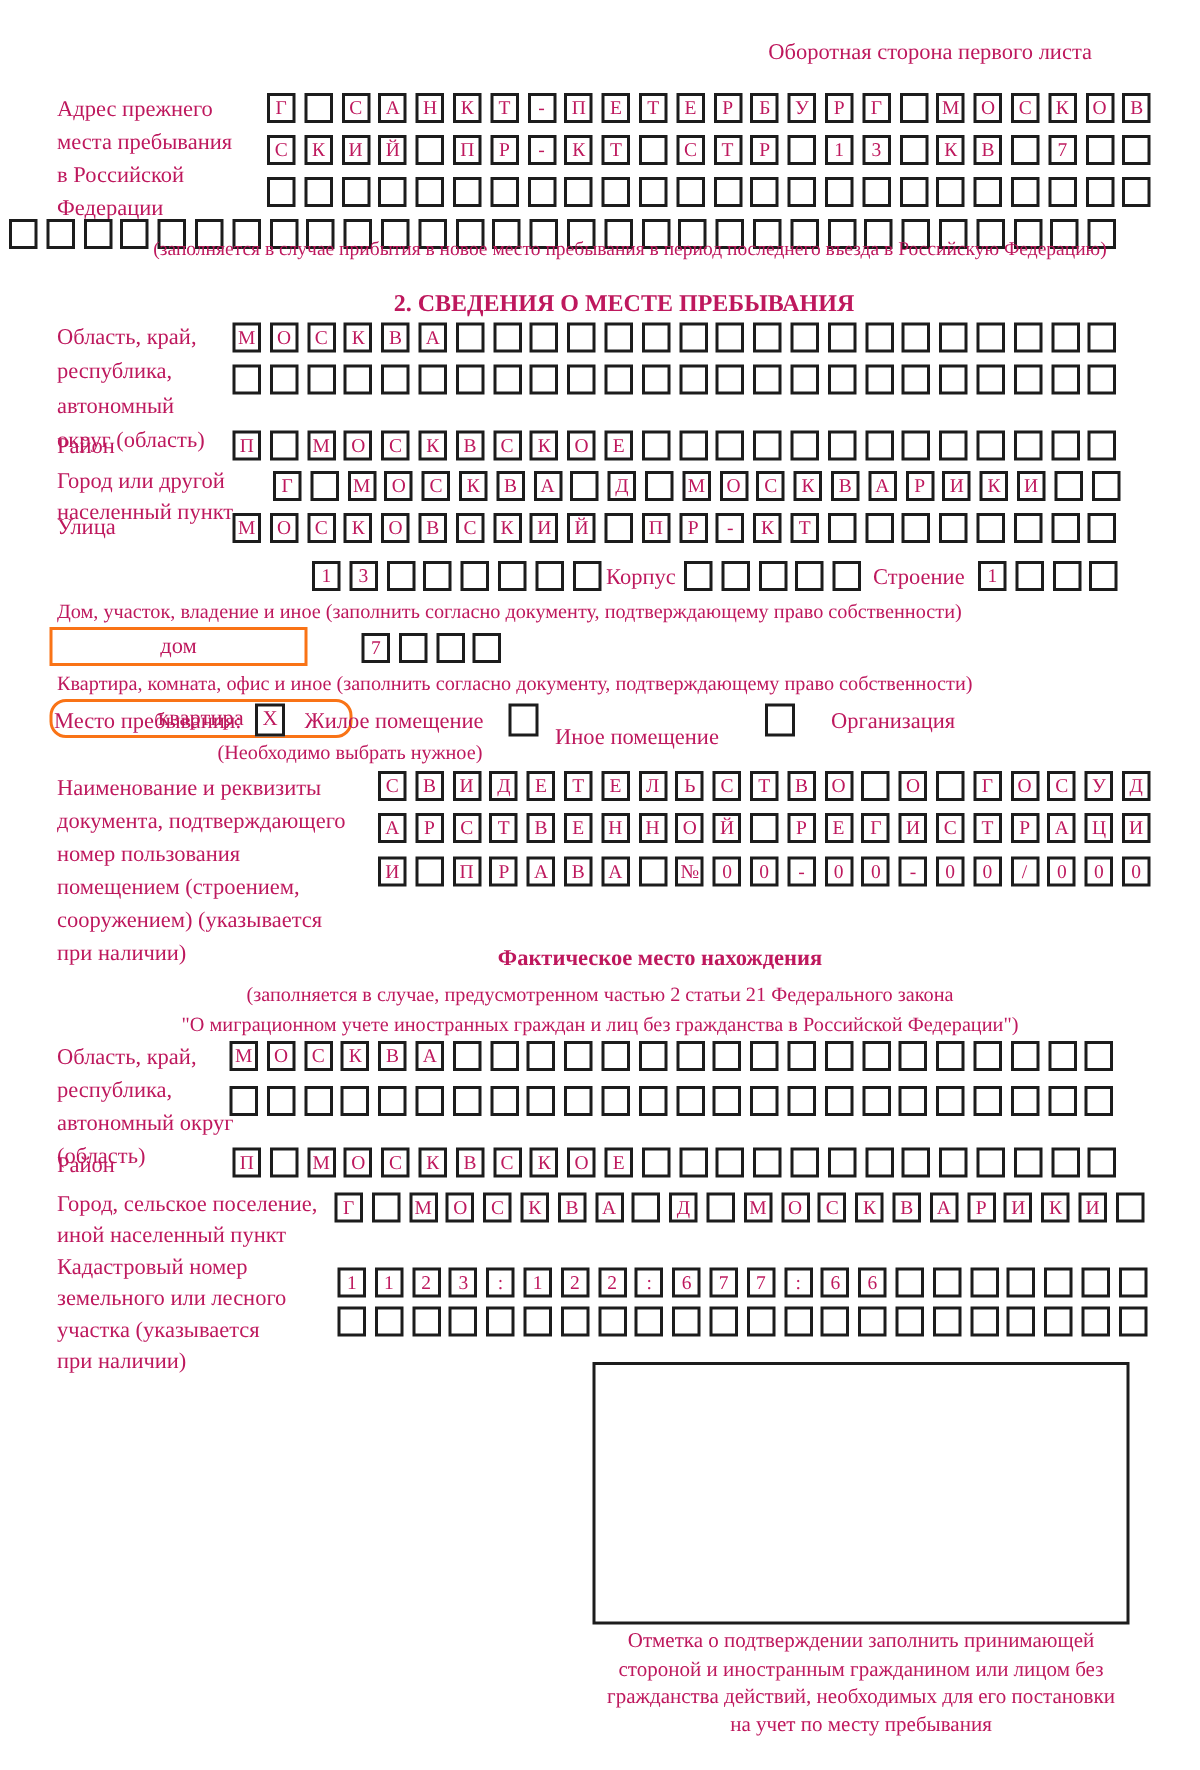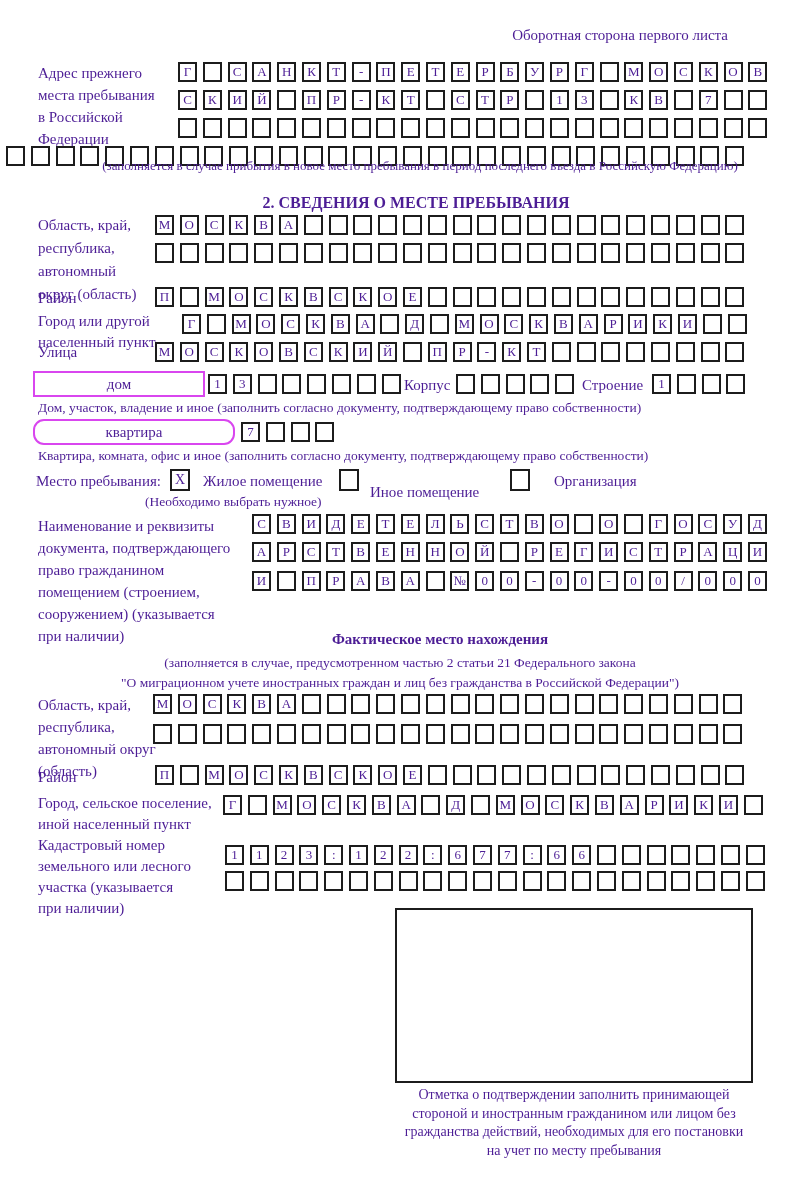--- a/index.html
+++ b/index.html
@@ -1,30 +1,30 @@
 <!DOCTYPE html>
 <html><head>
 <meta charset="utf-8">
 <style>
   html,body{margin:0;padding:0;background:#fff;}
   .page{position:relative;width:800px;height:1180px;background:#ffffff;
-        font-family:"Liberation Serif",serif;color:#4c1d95;overflow:hidden;}
+        font-family:"Liberation Serif",serif;color:#be185d;overflow:hidden;}
   .abs{position:absolute;}
   .lbl{font-size:15px;line-height:22px;white-space:nowrap;}
   .lbl-tight{font-size:15px;line-height:21px;white-space:nowrap;}
   .cap{font-size:13.5px;white-space:nowrap;}
   .center{left:0;width:800px;text-align:center;}
   .title{font-weight:bold;font-size:16px;}
   .cellrow{display:flex;gap:5.8px;}
   .cell{flex:none;width:19px;height:20px;border:2px solid #1c1c1c;box-sizing:border-box;
         display:flex;align-items:center;justify-content:center;
         font-size:13px;background:#fff;}
   .cb .cell{width:20px;height:22px;font-size:14px;}
-  .fieldbox{border:2px solid #d946ef;box-sizing:border-box;display:flex;
-            align-items:center;justify-content:center;font-size:15px;background:#fff;}
+  .fieldbox{border:2px solid #f97316;box-sizing:border-box;display:flex;
+            align-items:center;justify-content:center;font-size:15px;background:#fff;margin-top:47px;}
   .stampbox{border:2px solid #1c1c1c;box-sizing:border-box;background:#fff;}
   .stampcap{font-size:14px;line-height:18.5px;text-align:center;}
 </style>
 </head>
 <body>
 
 <div class="page">
 
   <div class="abs lbl" style="top:24px;left:0;right:72px;text-align:right;">Оборотная сторона первого листа</div>
 
@@ -341,21 +341,21 @@
   <div class="abs lbl" style="left:370px;top:470px;margin-top:11px;">Иное помещение</div>
   <div class="abs cellrow cb" style="left:510px;top:469px;">
       <div class="cell"></div>
     </div>
   <div class="abs lbl" style="left:554px;top:470px;">Организация</div>
   <div class="abs cap" style="left:145px;top:494px;">(Необходимо выбрать нужное)</div>
 
   <div class="abs lbl" style="left:38px;top:515px;">
       <div>Наименование и реквизиты</div>
       <div>документа, подтверждающего</div>
-      <div>право гражданином</div>
+      <div>номер пользования</div>
       <div>помещением (строением,</div>
       <div>сооружением) (указывается</div>
       <div>при наличии)</div>
     </div>
   <div class="abs cellrow" style="left:252px;top:514px;">
       <div class="cell">С</div>
       <div class="cell">В</div>
       <div class="cell">И</div>
       <div class="cell">Д</div>
       <div class="cell">Е</div>

